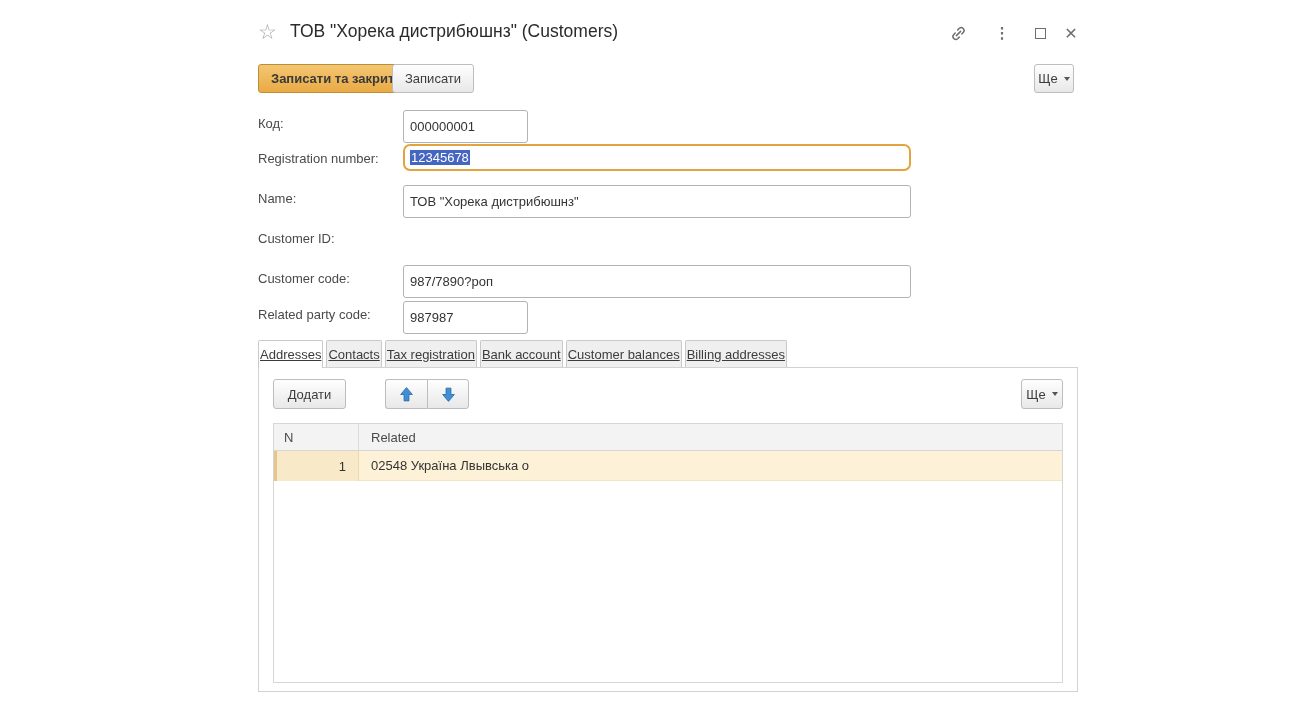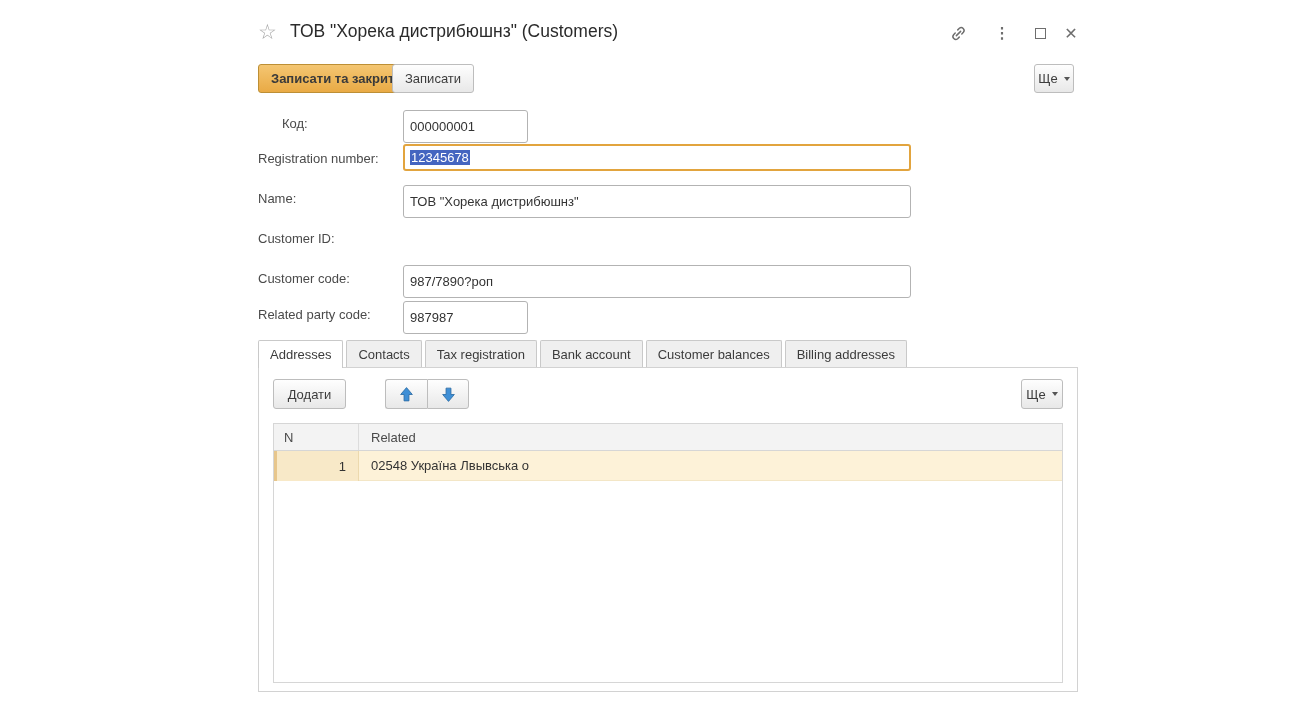--- a/index.html
+++ b/index.html
@@ -33,22 +33,22 @@
   .txt { position:absolute; left:403px; height:33px; border:1px solid #b3b3b3; border-radius:3px;
          font-family:"Liberation Sans", sans-serif; font-size:13px; color:#333; padding:0 6px; background:#fff; }
   .txt.small { width:125px; }
   .txt.wide  { width:508px; }
   .fake-input { position:absolute; left:403px; width:508px; height:27px; border:2px solid #e2a43e; border-radius:3px;
                 background:#fff; display:flex; align-items:center; padding:0 5px; font-size:13px; }
   .sel { background:#4465c0; color:#fff; padding:0 1px; }
 
   
   .tabs { position:absolute; left:258px; top:340px; display:flex; gap:3px; height:27px; z-index:2; }
-  .tab { display:flex; align-items:center; padding:0 11px; font-size:13px; color:#3c3c3c;
-         background:#efefef; border:1px solid #c9c9c9; border-bottom:none; border-radius:2px 2px 0 0; cursor:pointer; height:27px; }
+  .tab { display:flex; align-items:center; padding:0 1px; font-size:13px; color:#3c3c3c;
+         background:#efefef; border:1px solid #c9c9c9; border-bottom:none; border-radius:2px 2px 0 0; cursor:pointer; height:27px;text-decoration:underline; }
   .tab.active { background:#fff; height:28px; position:relative; z-index:3; }
 
   
   .panel { position:absolute; left:258px; top:367px; width:820px; height:325px; background:#fff; border:1px solid #d2d2d2; }
   .grid-toolbar { position:absolute; left:14px; top:11px; right:14px; height:30px; }
   .btn-add { position:absolute; left:0; top:0; width:73px; height:30px; }
   .updown { position:absolute; left:112px; top:0; display:flex; }
   .btn-arrow { width:42px; height:30px; display:flex; align-items:center; justify-content:center;
                background:linear-gradient(#fefefe,#e8e8e8); border:1px solid #bdbdbd; cursor:pointer; }
   .btn-arrow.up { border-radius:3px 0 0 3px; border-right:none; }
@@ -86,25 +86,25 @@
     </div>
   <div class="win-icon icon-close">✕</div>
 
   <button class="btn btn-primary btn-save-close">Записати та закрити</button>
   <button class="btn btn-save">Записати</button>
   <button class="btn btn-more-top">
     <span>Ще</span>
       <span class="caret"></span>
   </button>
 
-  <div class="fld-label" style="top:116px;margin-left:24px;">Код:</div>
+  <div class="fld-label" style="top:116px;">Код:</div>
   <input class="txt small" style="top: 110px;" value="000000001">
 
   <div class="fld-label" style="top:151px;">Registration number:</div>
-  <div class="fake-input" style="top:144px;">
+  <div class="fake-input" style="top:144px;border-radius:7px;">
     <span class="sel">12345678</span>
   </div>
 
   <div class="fld-label" style="top:191px;">Name:</div>
   <input class="txt wide" style="top: 185px;" value="ТОВ &quot;Хорека дистрибюшнз&quot;">
 
   <div class="fld-label" style="top:231px;">Customer ID:</div>
 
   <div class="fld-label" style="top:271px;">Customer code:</div>
   <input class="txt wide" style="top: 265px;" value="987/7890?роп">

